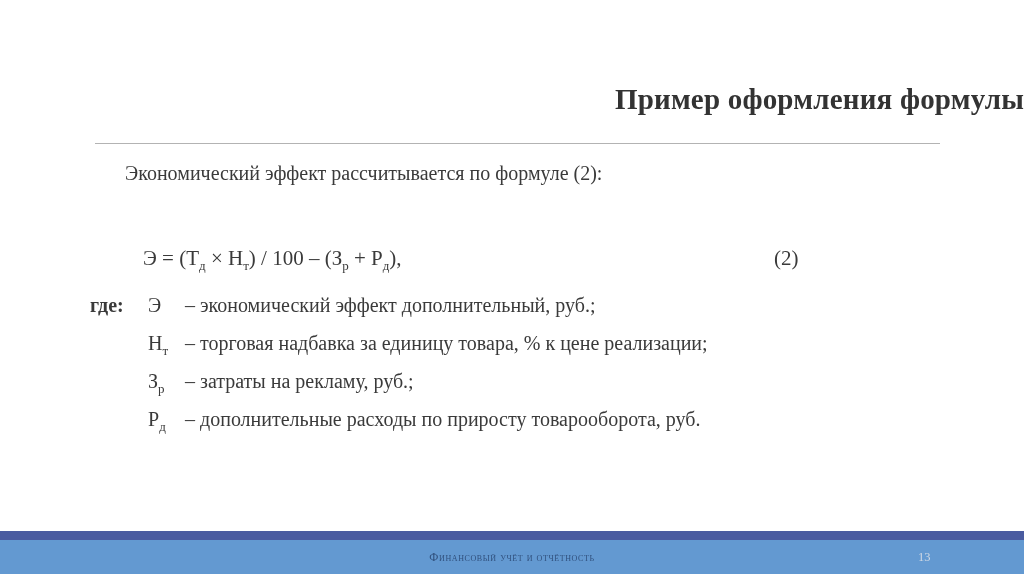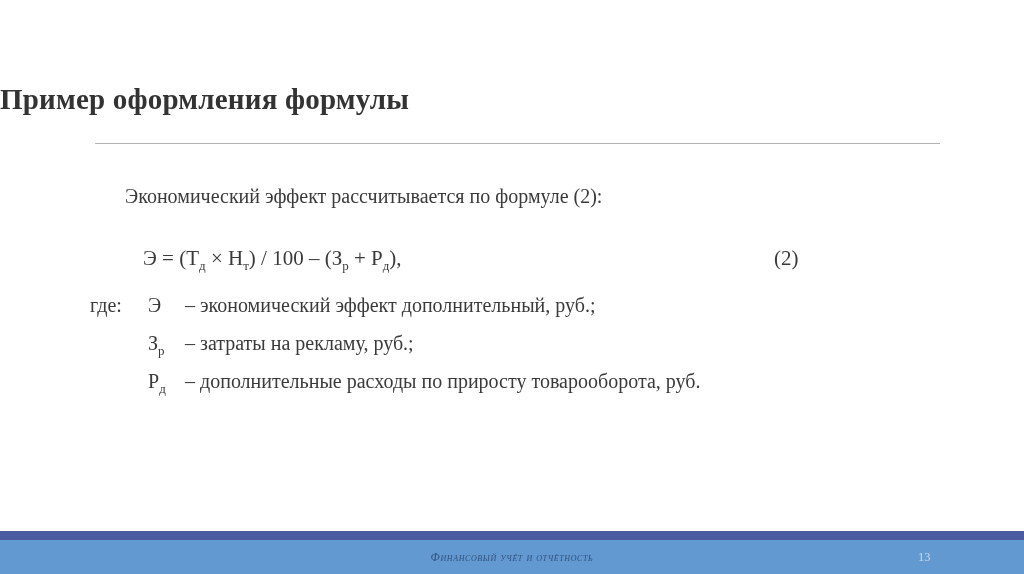--- a/index.html
+++ b/index.html
@@ -7,35 +7,35 @@
     position: relative;
     width: 1024px;
     height: 574px;
     background: #ffffff;
     font-family: "Liberation Serif", serif;
     overflow: hidden;
   }
   .title {
     position: absolute;
     top: 83px; left: 0; right: 0;
-    text-align: left;
+    text-align: right;
     font-size: 29px;
     font-weight: bold;
     color: #333333;
     letter-spacing: 0.2px;
   }
   .divider {
     position: absolute;
     top: 143px; left: 95px;
     width: 845px; height: 1px;
     background: #b3b3b3;
   }
   .intro {
     position: absolute;
-    top: 185px; left: 125px;
+    top: 162px; left: 125px;
     font-size: 20px;
     color: #3a3a3a;
   }
   .formula {
     position: absolute;
     top: 246px; left: 143px;
     font-size: 21px;
     color: #3a3a3a;
     white-space: pre;
   }
@@ -48,20 +48,21 @@
     top: 246px; left: 774px;
     font-size: 21px;
     color: #3a3a3a;
   }
   .where {
     position: absolute;
     top: 286px; left: 90px;
     font-size: 20px;
     line-height: 38px;
     color: #3a3a3a;
+    font-weight: bold;
   }
   .defs {
     position: absolute;
     top: 286px; left: 148px;
     font-size: 20px;
     color: #3a3a3a;
   }
   .def-row { line-height: 38px; white-space: nowrap; }
   .def-sym { display: inline-block; min-width: 37px; }
   .footer-accent-line {
@@ -78,21 +79,20 @@
   }
   .footer-title {
     position: absolute;
     top: 540px; left: 0; right: 0;
     text-align: center;
     line-height: 34px;
     font-size: 11.5px;
     font-variant: small-caps;
     letter-spacing: 0.6px;
     color: #30507d;
-    font-style: italic;
   }
   .page-number {
     position: absolute;
     top: 540px; left: 918px;
     line-height: 34px;
     font-size: 12.5px;
     font-weight: normal;
     color: #cfd9e5;
   }
 </style>
@@ -108,20 +108,21 @@
   <div class="intro">Экономический эффект рассчитывается по формуле (2):</div>
 
   <div class="formula"><span>Э = (Т</span><sub>д</sub><span> × Н</span><sub>т</sub><span>) / 100 – (З</span><sub>р</sub><span> + Р</span><sub>д</sub><span>),</span></div>
 
   <div class="formula-number">(2)</div>
 
   <div class="where">где:</div>
 
   <div class="defs">
     <div class="def-row"><span class="def-sym"><span>Э</span><sub></sub></span><span>– экономический эффект дополнительный, руб.;</span></div>
+    <div class="def-row"><span class="def-sym"><span>Н</span><sub>т</sub></span><span>– торговая надбавка за единицу товара, % к цене реализации;</span></div>
     <div class="def-row"><span class="def-sym"><span>З</span><sub>р</sub></span><span>– затраты на рекламу, руб.;</span></div>
     <div class="def-row"><span class="def-sym"><span>Р</span><sub>д</sub></span><span>– дополнительные расходы по приросту товарооборота, руб.</span></div>
   </div>
 
   <div class="footer-accent-line"></div>
   <div class="footer-bar"></div>
   <div class="footer-title">Финансовый учёт и отчётность</div>
   <div class="page-number">13</div>
 
 </div>

